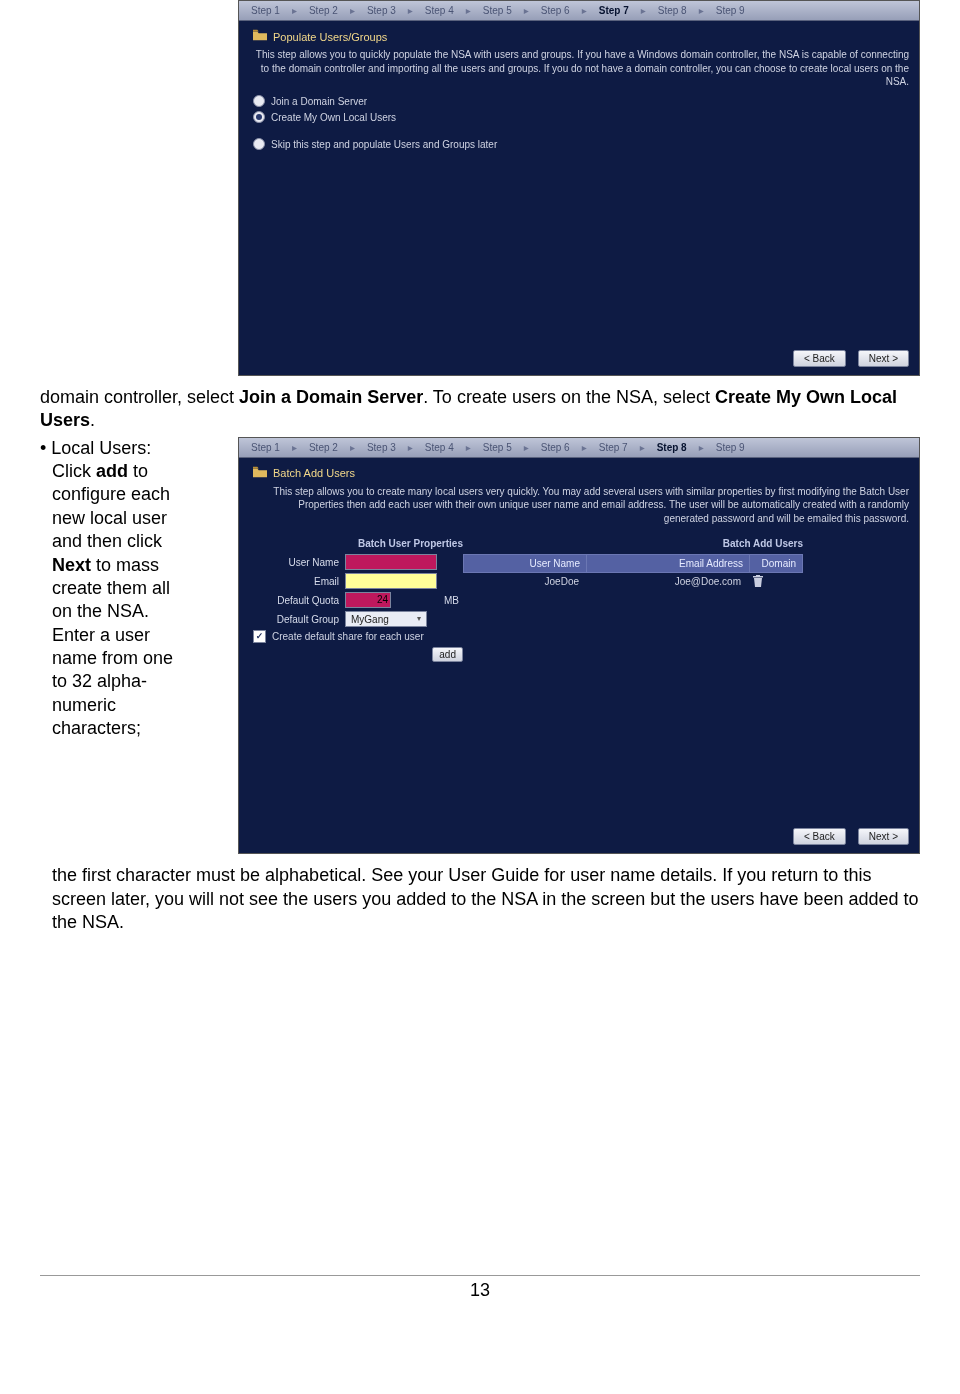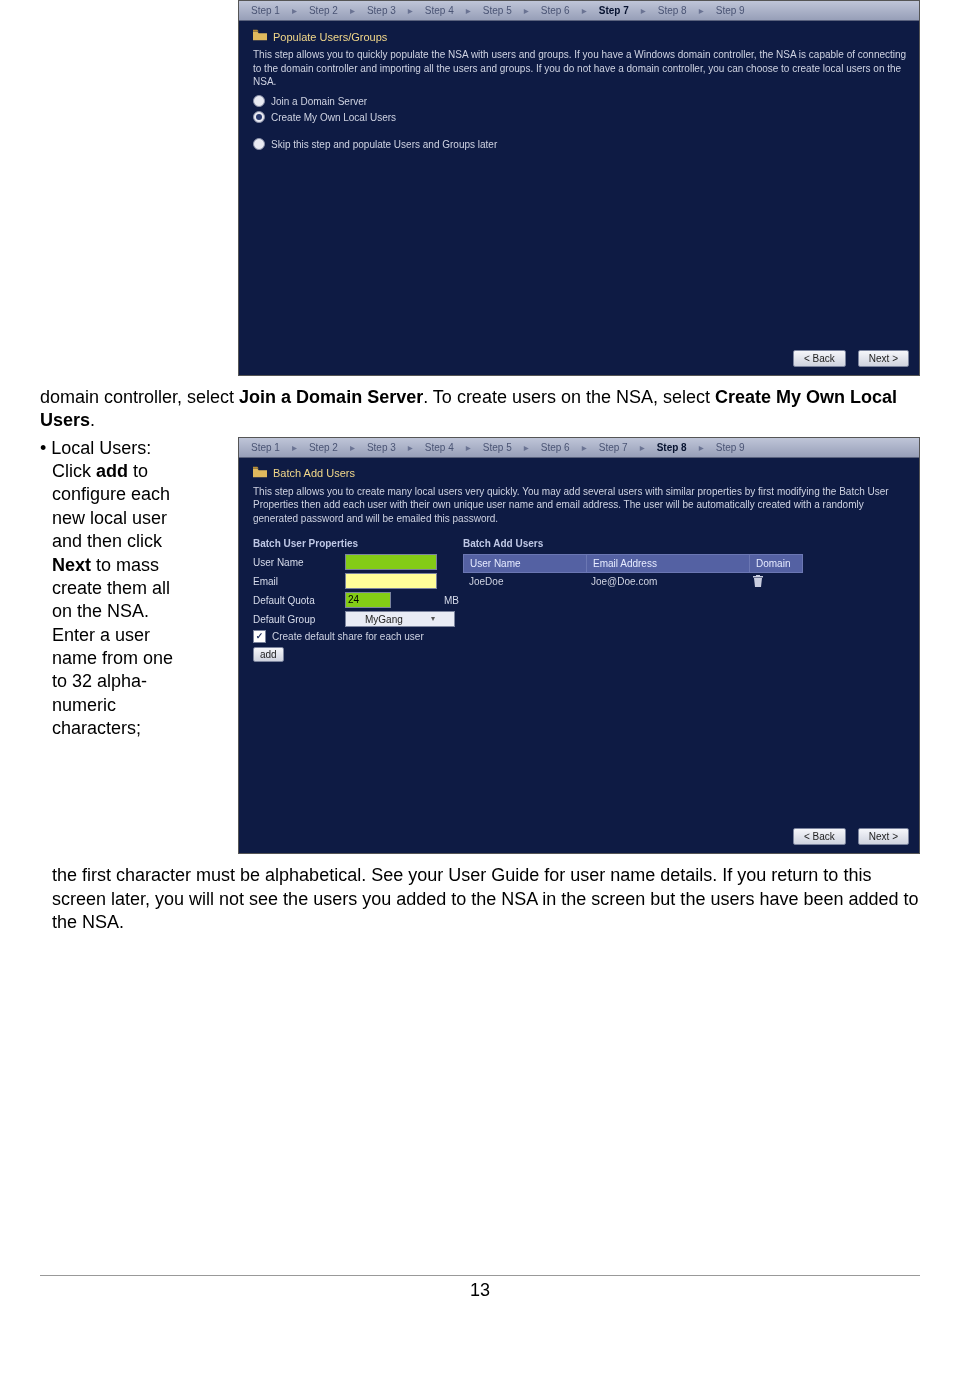--- a/index.html
+++ b/index.html
@@ -61,20 +61,21 @@
   
   .shot {
     float: right;
     width: 680px;
     background: #0e1b44;
     color: #cfd3e2;
     font-family: Tahoma, Verdana, Arial, sans-serif;
     font-size: 10px;
     border: 1px solid #555;
     margin-bottom: 10px;
+    text-align: right;
   }
   .stepbar {
     background: linear-gradient(#bfc5d8,#979fb8);
     color: #1b2a5a;
     display: flex;
     align-items: center;
     padding: 3px 6px;
     font-size: 10px;
     border-bottom: 1px solid #5a627d;
     gap: 2px;
@@ -97,24 +98,24 @@
   }
   .fold-icon svg { width: 14px; height: 12px; }
   .descr { color: #cfd3e2; margin-bottom: 6px; line-height: 1.35; }
   .radio-line, .check-line { display: flex; align-items: center; gap: 6px; margin: 3px 0; }
   .radio { width: 10px; height: 10px; border-radius: 50%; background: #e8eaf2; border: 1px solid #8a90a8; position: relative; display:inline-block; }
   .radio.sel::after { content:""; position:absolute; inset:2px; border-radius:50%; background:#2a3a6e; }
   .btnrow { display:flex; justify-content:flex-end; gap:12px; padding: 6px 10px 8px 0; }
   .btn { background: linear-gradient(#f5f6fa,#cfd3df); color:#222; border:1px solid #7b849e; padding: 1px 10px; font-size:10px; border-radius:2px; }
   .formrow { display:flex; align-items:center; gap:6px; margin:3px 0; }
   .formrow label { width: 86px; color:#d7dceb; }
-  .txtin { background:#84cc16; border:1px solid #7b849e; height:14px; width:90px; }
+  .txtin { background:#be185d; border:1px solid #7b849e; height:14px; width:90px; }
   .txtin.short { width:40px; }
   .unit { color:#d7dceb; margin-left:7px;padding-left:40px; }
-  .select { background:#e9ecf5; border:1px solid #7b849e; height:14px; width:70px; display:flex; align-items:center; justify-content:space-between; padding:0 19px; color:#222;}
+  .select { background:#e9ecf5; border:1px solid #7b849e; height:14px; width:70px; display:flex; align-items:center; justify-content:space-between; padding:0 5px; color:#222;}
   .select .car { font-size:8px; color:#555; }
   .chk { width:11px; height:11px; background:#fff; border:1px solid #7b849e; display:inline-flex; align-items:center; justify-content:center; color:#1b2a5a; font-size:9px; font-weight:bold;}
   .addbtn { background: linear-gradient(#f5f6fa,#cfd3df); border:1px solid #7b849e; padding:0 6px; font-size:10px; color:#222; border-radius:2px; display:inline-block;}
   .tbl {
     width: 340px;
   }
   .tbl-head {
     background:#5461a3;
     display:flex;
     color:#e6ebff;

